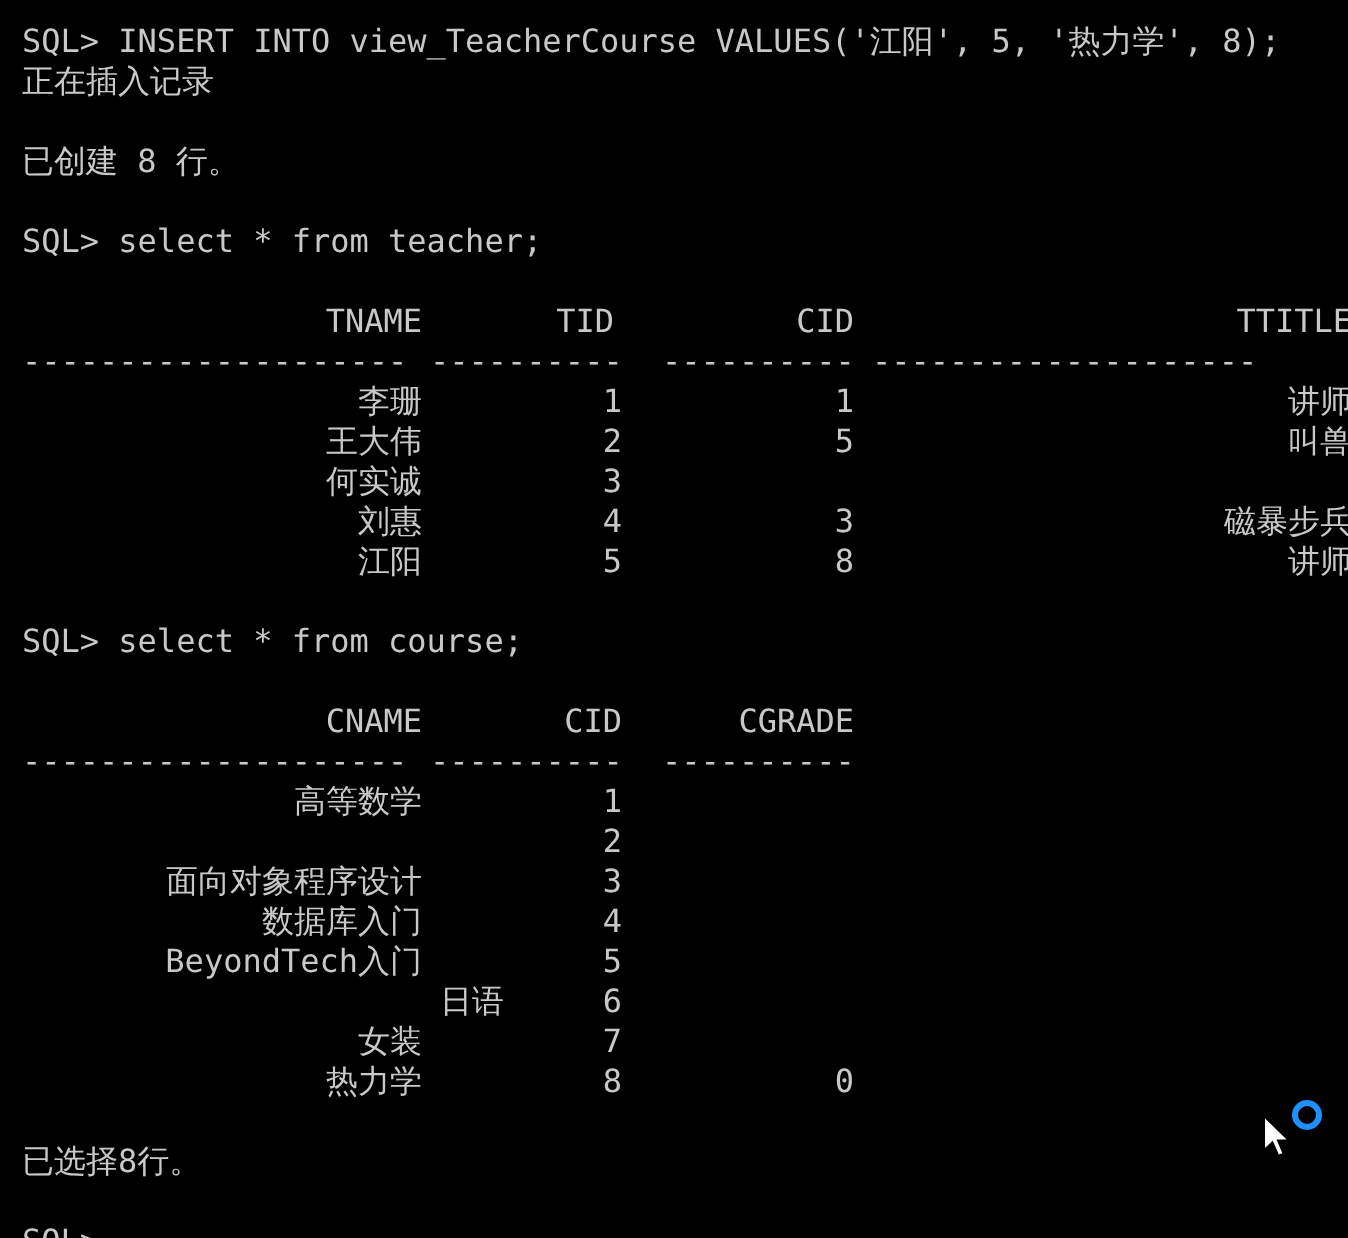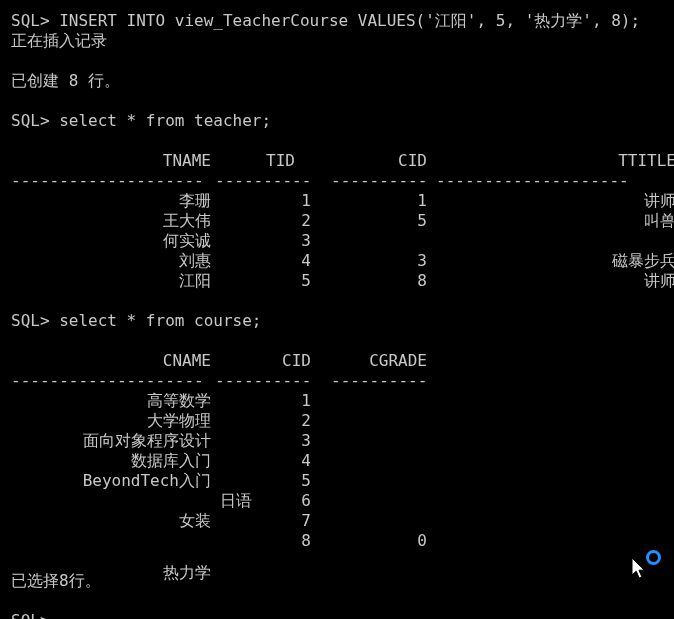--- a/index.html
+++ b/index.html
@@ -101,21 +101,21 @@
     <div class="line">已创建 8 行。</div>
     <div class="line blank"></div>
     <div class="line">SQL&gt; select * from teacher;</div>
     <div class="line blank"></div>
   </div>
 
   <div>
 
     <div class="line">
       <span class="cell left" style="left:0px;   width:200px;">TNAME</span>
-      <span class="cell right" style="left:188px; width:96px;">TID</span>
+      <span class="cell right" style="left:200px; width:96px;">TID</span>
       <span class="cell right" style="left:320px; width:96px;">CID</span>
       <span class="cell left" style="left:425px; width:240px;">TTITLE</span>
     </div>
 
     <div class="line">
       <span class="cell left" style="left:0px;">--------------------</span>
       <span class="cell left" style="left:204px;">----------</span>
       <span class="cell left" style="left:320px;">----------</span>
       <span class="cell left" style="left:425px;">--------------------</span>
     </div>
@@ -171,21 +171,20 @@
       <span class="cell left" style="left:204px;">----------</span>
       <span class="cell left" style="left:320px;">----------</span>
     </div>
 
     <div class="line">
       <span class="cell left" style="left:0px;   width:200px;">高等数学</span>
       <span class="cell right" style="left:204px; width:96px;">1</span>
       <span class="cell right" style="left:320px; width:96px;"></span>
     </div>
     <div class="line">
-      <span class="cell left" style="left:0px;   width:200px;">大学物理</span>
       <span class="cell right" style="left:204px; width:96px;">2</span>
       <span class="cell right" style="left:320px; width:96px;"></span>
     </div>
     <div class="line">
       <span class="cell left" style="left:0px;   width:200px;">面向对象程序设计</span>
       <span class="cell right" style="left:204px; width:96px;">3</span>
       <span class="cell right" style="left:320px; width:96px;"></span>
     </div>
     <div class="line">
       <span class="cell left" style="left:0px;   width:200px;">数据库入门</span>
@@ -201,21 +200,21 @@
       <span class="cell left" style="left:12px;   width:200px;margin-left:29px;">日语</span>
       <span class="cell right" style="left:204px; width:96px;">6</span>
       <span class="cell right" style="left:320px; width:96px;"></span>
     </div>
     <div class="line">
       <span class="cell left" style="left:0px;   width:200px;">女装</span>
       <span class="cell right" style="left:204px; width:96px;">7</span>
       <span class="cell right" style="left:320px; width:96px;"></span>
     </div>
     <div class="line">
-      <span class="cell left" style="left:0px;   width:200px;margin-top:32px;">热力学</span>
+      <span class="cell left" style="left:0px;   width:200px;">热力学</span>
       <span class="cell right" style="left:204px; width:96px;">8</span>
       <span class="cell right" style="left:320px; width:96px;">0</span>
     </div>
 
   </div>
 
   <div class="line blank"></div>
   <div class="line">已选择8行。</div>
   <div class="line blank"></div>
 

